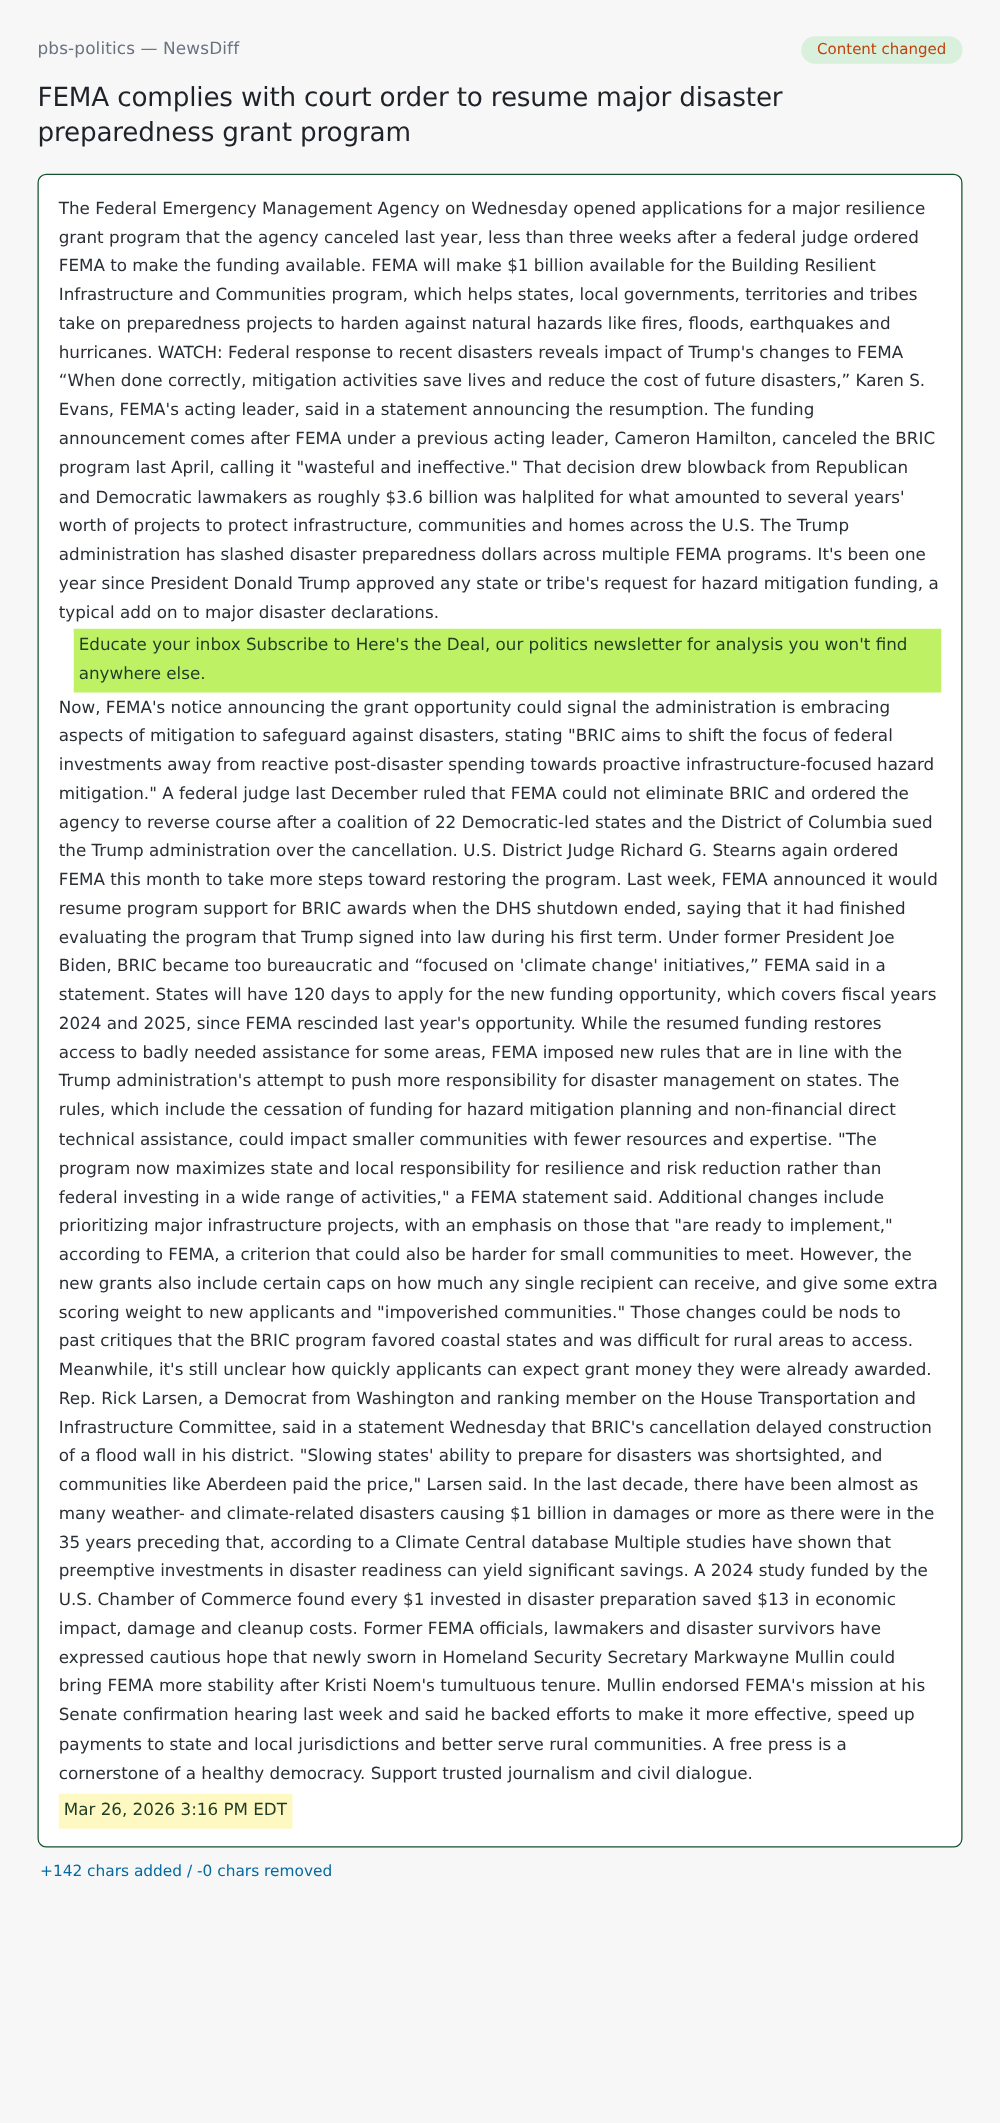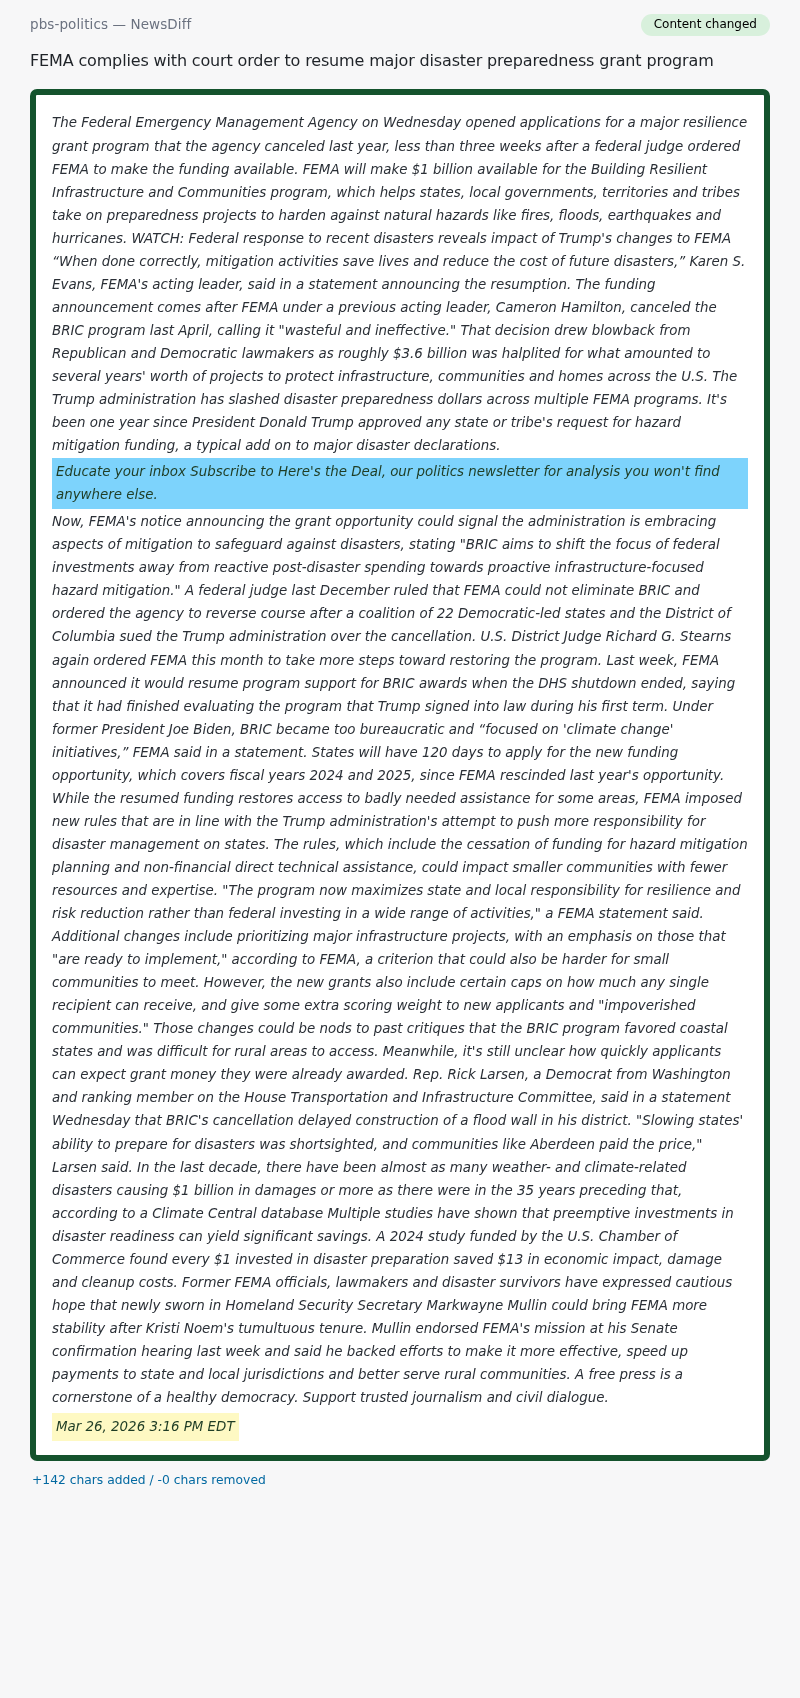--- a/index.html
+++ b/index.html
@@ -8,75 +8,74 @@
     background: #f7f7f8;
   }
   body {
     width: 800px;
     min-height: 1698px;
     font-family: "DejaVu Sans", "Liberation Sans", sans-serif;
     color: #24292f;
     -webkit-font-smoothing: antialiased;
   }
   .page {
-    padding: 14px 30px 0 30px;
+    padding: 29px 30px 0 30px;
     box-sizing: border-box;
   }
   .topbar {
     display: flex;
     align-items: flex-start;
     justify-content: space-between;
     margin-bottom: 14px;
   }
   .source-line {
     font-size: 13.5px;
     color: #6b7280;
     letter-spacing: 0.1px;
     padding-top: 2px;
   }
   .badge {
     background: #d8f0dc;
-    color: #000000;
+    color: #c2410c;
     font-size: 12px;
     border-radius: 11px;
     padding: 4px 13px 5px 13px;
     line-height: 1.1;
     white-space: nowrap;
   }
   .headline {
-    font-size: 16px;
+    font-size: 21px;
     font-weight: 400;
     line-height: 1.33;
     color: #1f2328;
     margin: 0 0 18px 0;
     letter-spacing: -0.15px;
   }
   .card {
     background: #ffffff;
-    border: 6px solid #14532d;
+    border: 1px solid #14532d;
     border-radius: 7px;
     padding: 16px 16px 14px 16px;
     box-sizing: border-box;
-    font-style: italic;
   }
   .body-text {
     font-size: 13.4px;
     line-height: 1.72;
     color: #2a2f36;
     text-align: left;
   }
   .para {
     margin: 0;
   }
   .ins {
     display: block;
-    background: #7dd3fc;
+    background: #bef264;
     color: #1f3d25;
     padding: 2px 4px 3px 4px;
-    margin: 1px 0 1px 0;
+    margin: 1px 0 1px 12px;
     line-height: 1.72;
   }
   .ins-inline {
     background: #fef9c3;
     color: #1f3d25;
     padding: 2px 4px 3px 4px;
     display: inline-block;
     margin-top: 4px;
   }
   .footer-note {

